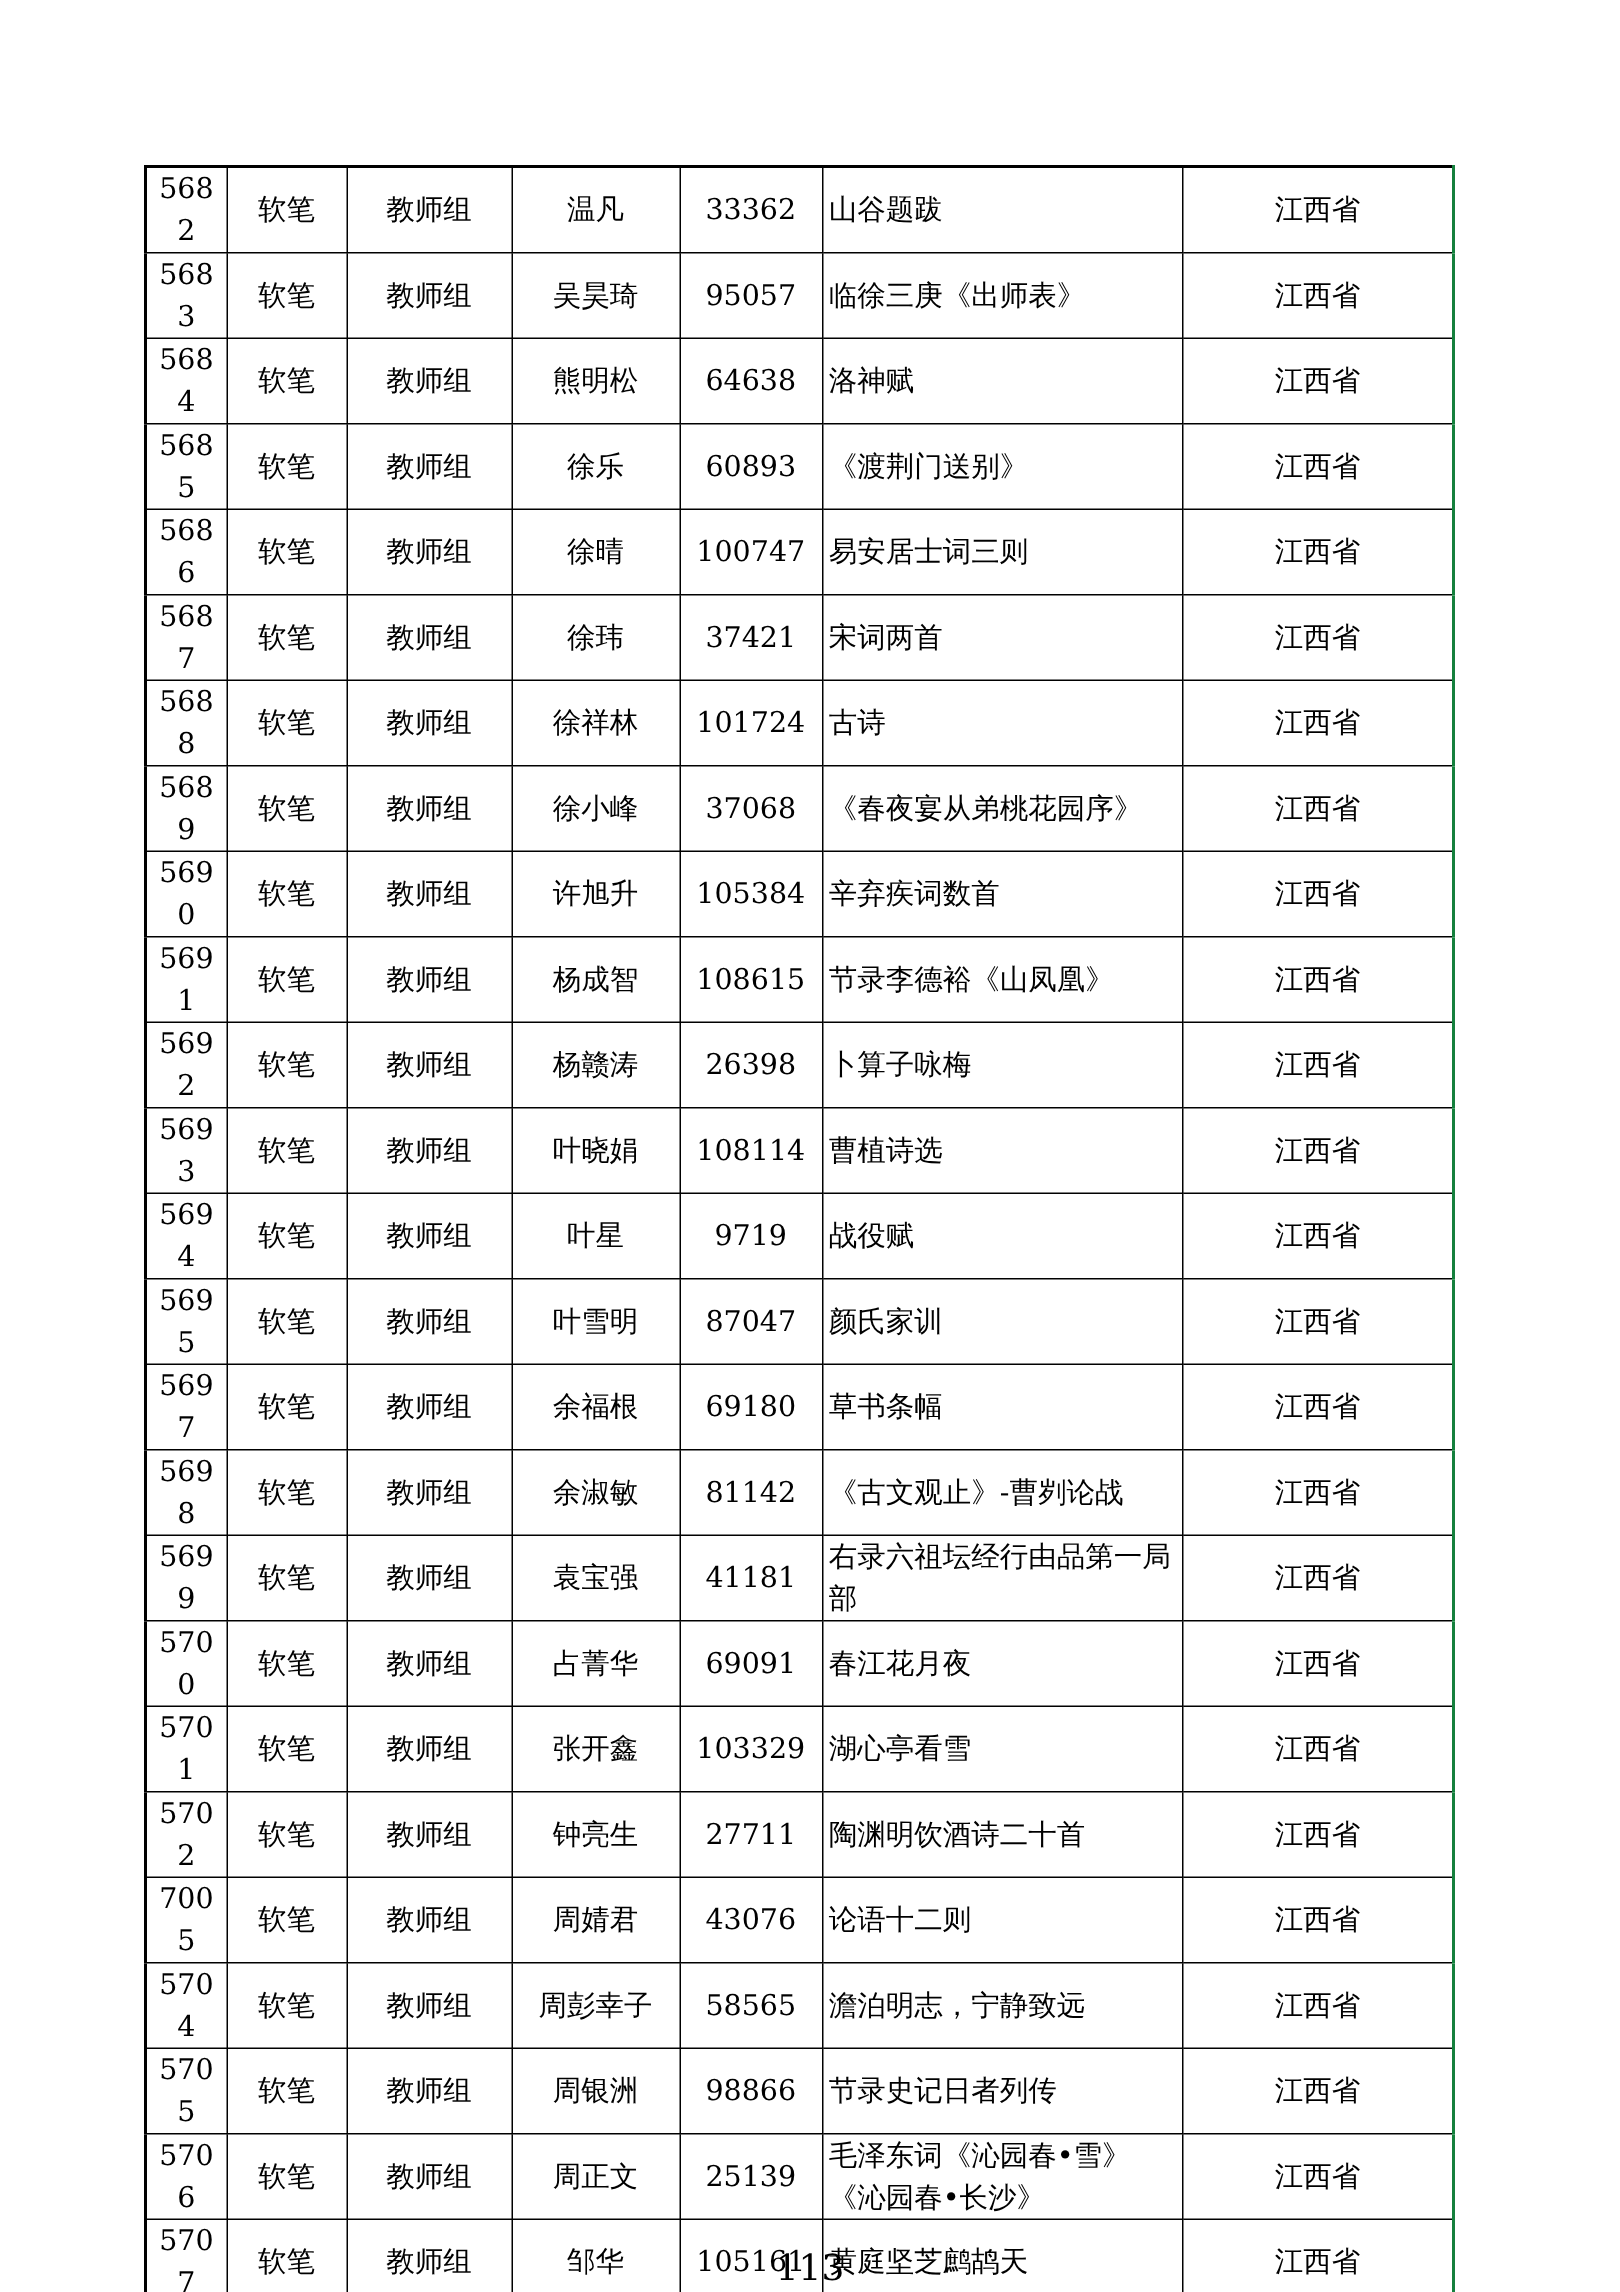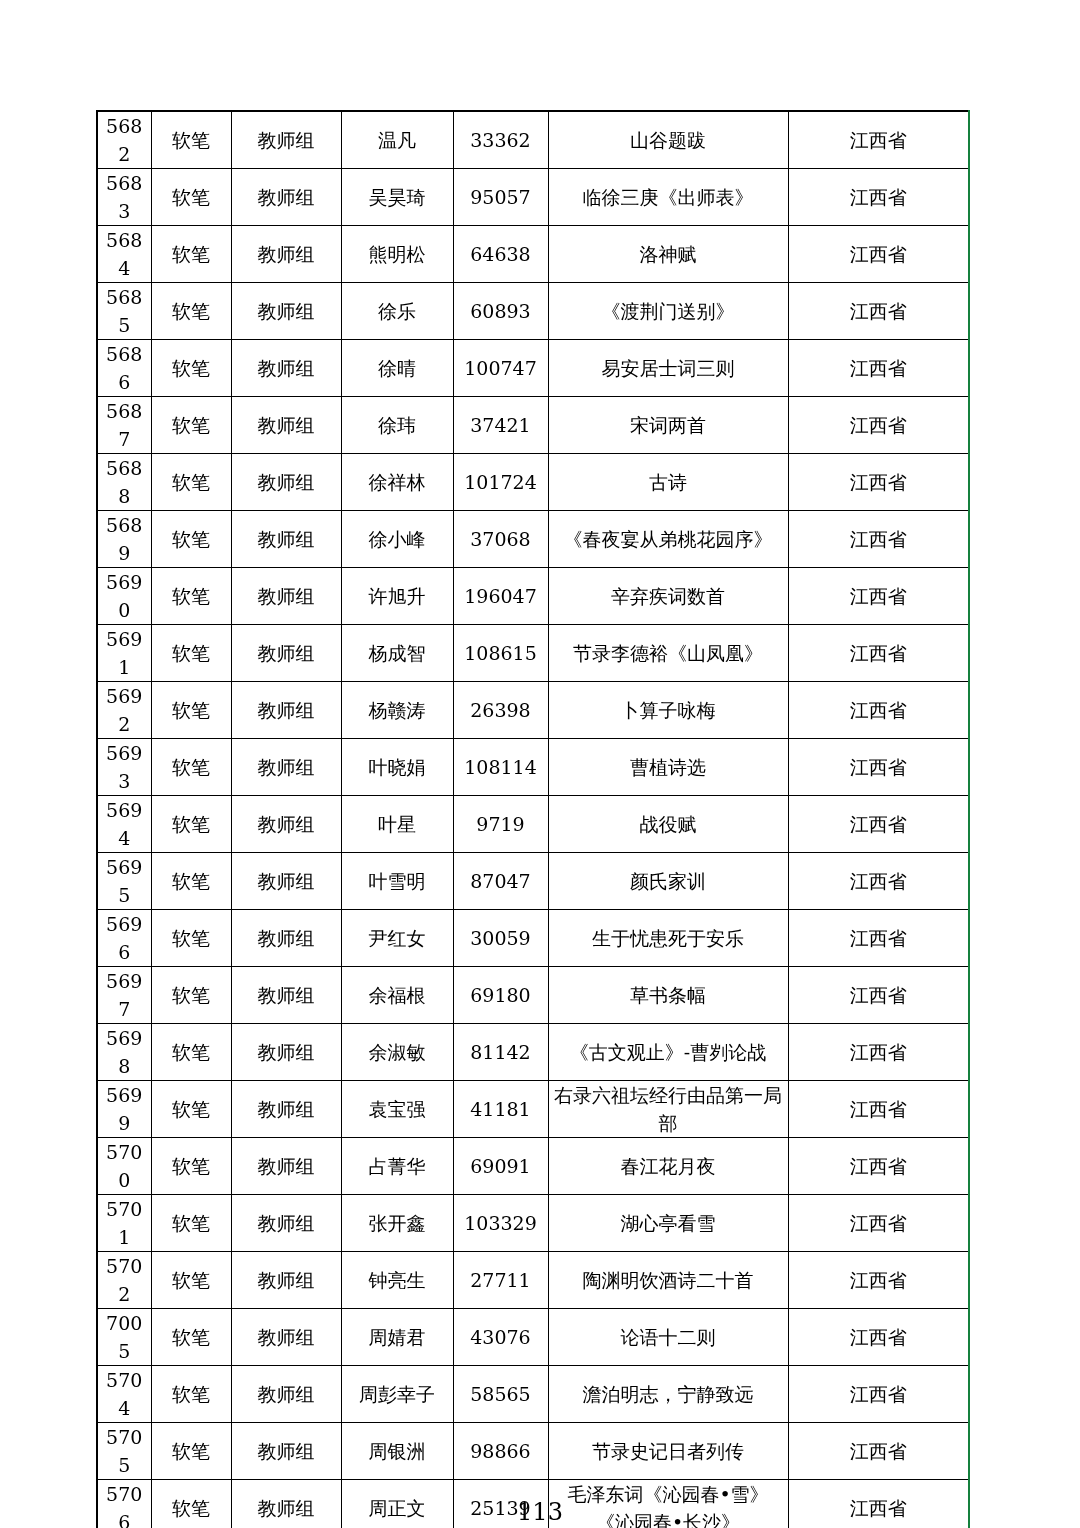--- a/index.html
+++ b/index.html
@@ -52,21 +52,21 @@
   col.c-name   { width: 112px; }
   col.c-code   { width: 95px; }
   col.c-work   { width: 240px; }
   col.c-prov   { width: 181px; }
 
   td.seq  { text-align: center; }
   td.cat  { text-align: center; margin-top: 12px; }
   td.grp  { text-align: center; }
   td.name { text-align: center; }
   td.code { text-align: center; }
-  td.work { text-align: center; }
+  td.work { text-align: left; }
   td.prov { text-align: center; }
 
   
   table.roster td.seq  { border-left: 2px solid #000; }
   table.roster td.prov { border-right: 2px solid #15803d; }
 
   .page-number {
     position: absolute;
     left: 0;
     top: 1482px;
@@ -164,21 +164,21 @@
             <td class="name">徐小峰</td>
             <td class="code">37068</td>
             <td class="work">《春夜宴从弟桃花园序》</td>
             <td class="prov">江西省</td>
           </tr>
           <tr>
             <td class="seq">5690</td>
             <td class="cat">软笔</td>
             <td class="grp">教师组</td>
             <td class="name">许旭升</td>
-            <td class="code">196047</td>
+            <td class="code">105384</td>
             <td class="work">辛弃疾词数首</td>
             <td class="prov">江西省</td>
           </tr>
           <tr>
             <td class="seq">5691</td>
             <td class="cat">软笔</td>
             <td class="grp">教师组</td>
             <td class="name">杨成智</td>
             <td class="code">108615</td>
             <td class="work">节录李德裕《山凤凰》</td>
@@ -214,29 +214,20 @@
           <tr>
             <td class="seq">5695</td>
             <td class="cat">软笔</td>
             <td class="grp">教师组</td>
             <td class="name">叶雪明</td>
             <td class="code">87047</td>
             <td class="work">颜氏家训</td>
             <td class="prov">江西省</td>
           </tr>
           <tr>
-            <td class="seq">5696</td>
-            <td class="cat">软笔</td>
-            <td class="grp">教师组</td>
-            <td class="name">尹红女</td>
-            <td class="code">30059</td>
-            <td class="work">生于忧患死于安乐</td>
-            <td class="prov">江西省</td>
-          </tr>
-          <tr>
             <td class="seq">5697</td>
             <td class="cat">软笔</td>
             <td class="grp">教师组</td>
             <td class="name">余福根</td>
             <td class="code">69180</td>
             <td class="work">草书条幅</td>
             <td class="prov">江西省</td>
           </tr>
           <tr>
             <td class="seq">5698</td>

